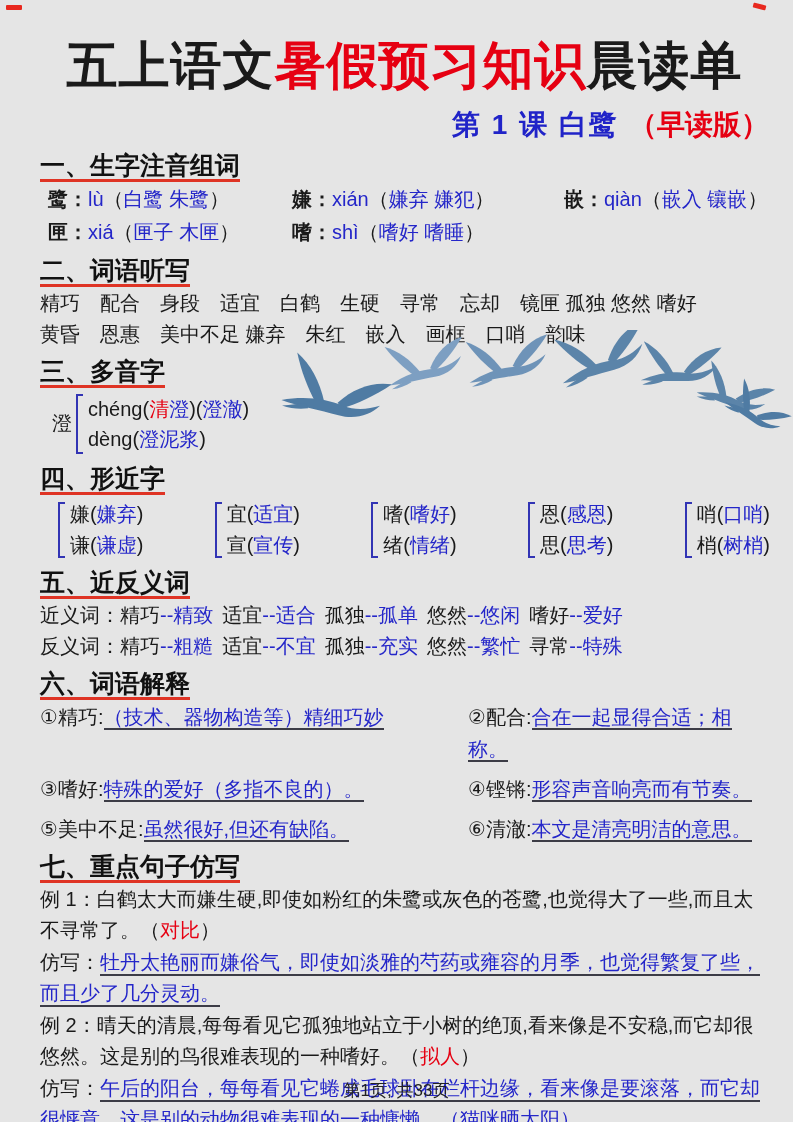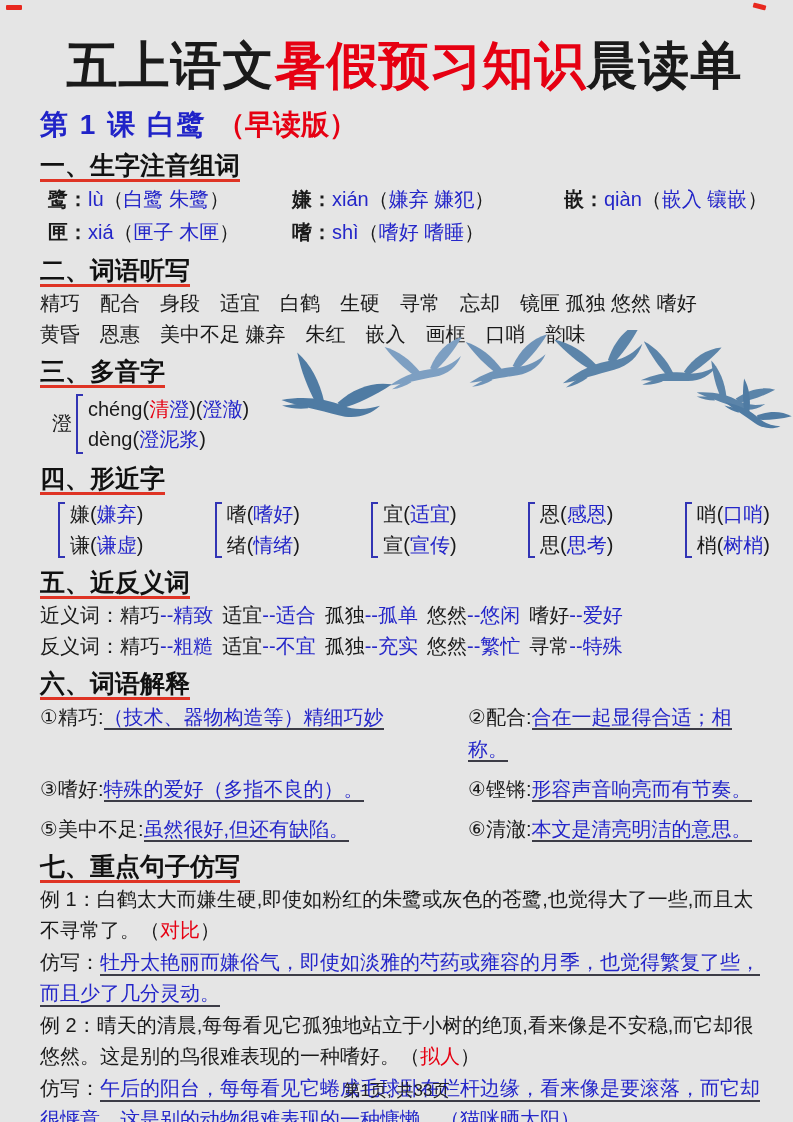--- a/index.html
+++ b/index.html
@@ -8,21 +8,21 @@
   .page { position:relative; width:793px; height:1122px; background:#e5e5e5; overflow:hidden; margin:0 auto; }
   .content { position:relative; padding:34px 24px 0 40px; }
 
   
   .corner-tl { position:absolute; left:6px; top:5px; width:16px; height:5px; background:#e8281e; border-radius:1px; }
   .corner-tr { position:absolute; left:753px; top:4px; width:13px; height:5px; background:#e8281e; transform:rotate(14deg); border-radius:1px; }
 
   
   .title { text-align:center; font-size:51px; font-weight:900; letter-spacing:1px; line-height:1.25; white-space:nowrap; }
   .title .red { color:#e60012; }
-  .subtitle { text-align:left; font-size:28px; font-weight:bold; margin-top:8px; }
+  .subtitle { text-align:right; font-size:28px; font-weight:bold; margin-top:8px; }
   .subtitle .blue { color:#2023c8; letter-spacing:2px; }
   .subtitle .red { color:#e60012; margin-left:10px; }
 
   
   .sec-head { margin-top:7px; line-height:28px; }
   .sec-head-text { display:inline-block; font-size:25px; font-weight:bold; color:#111;
     border-bottom:3px solid #df3425; padding-bottom:0; }
 
   .k { color:#1a1a1a; }
   .b { color:#2426c9; }
@@ -107,29 +107,29 @@
       <div class="xjz-group">
         <div class="vbrk"></div>
         <div class="xjz-rows">
           <div><span class="k">嫌</span><span class="k">(</span><span class="b">嫌弃</span><span class="k">)</span></div>
           <div><span class="k">谦</span><span class="k">(</span><span class="b">谦虚</span><span class="k">)</span></div>
         </div>
       </div>
       <div class="xjz-group">
         <div class="vbrk"></div>
         <div class="xjz-rows">
-          <div><span class="k">嗜</span><span class="k">(</span><span class="b">嗜好</span><span class="k">)</span></div>
-          <div><span class="k">绪</span><span class="k">(</span><span class="b">情绪</span><span class="k">)</span></div>
+          <div><span class="k">宜</span><span class="k">(</span><span class="b">适宜</span><span class="k">)</span></div>
+          <div><span class="k">宣</span><span class="k">(</span><span class="b">宣传</span><span class="k">)</span></div>
         </div>
       </div>
       <div class="xjz-group">
         <div class="vbrk"></div>
         <div class="xjz-rows">
-          <div><span class="k">宜</span><span class="k">(</span><span class="b">适宜</span><span class="k">)</span></div>
-          <div><span class="k">宣</span><span class="k">(</span><span class="b">宣传</span><span class="k">)</span></div>
+          <div><span class="k">嗜</span><span class="k">(</span><span class="b">嗜好</span><span class="k">)</span></div>
+          <div><span class="k">绪</span><span class="k">(</span><span class="b">情绪</span><span class="k">)</span></div>
         </div>
       </div>
       <div class="xjz-group">
         <div class="vbrk"></div>
         <div class="xjz-rows">
           <div><span class="k">恩</span><span class="k">(</span><span class="b">感恩</span><span class="k">)</span></div>
           <div><span class="k">思</span><span class="k">(</span><span class="b">思考</span><span class="k">)</span></div>
         </div>
       </div>
       <div class="xjz-group">

